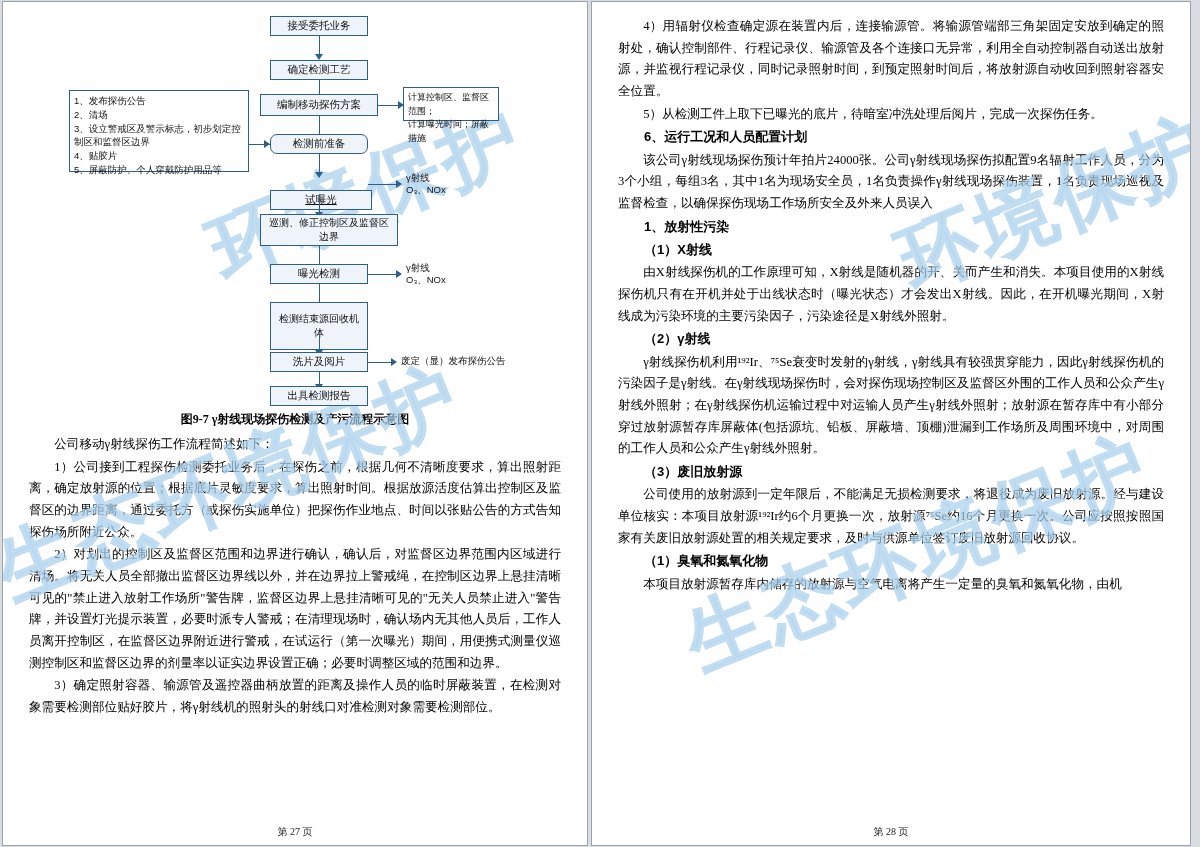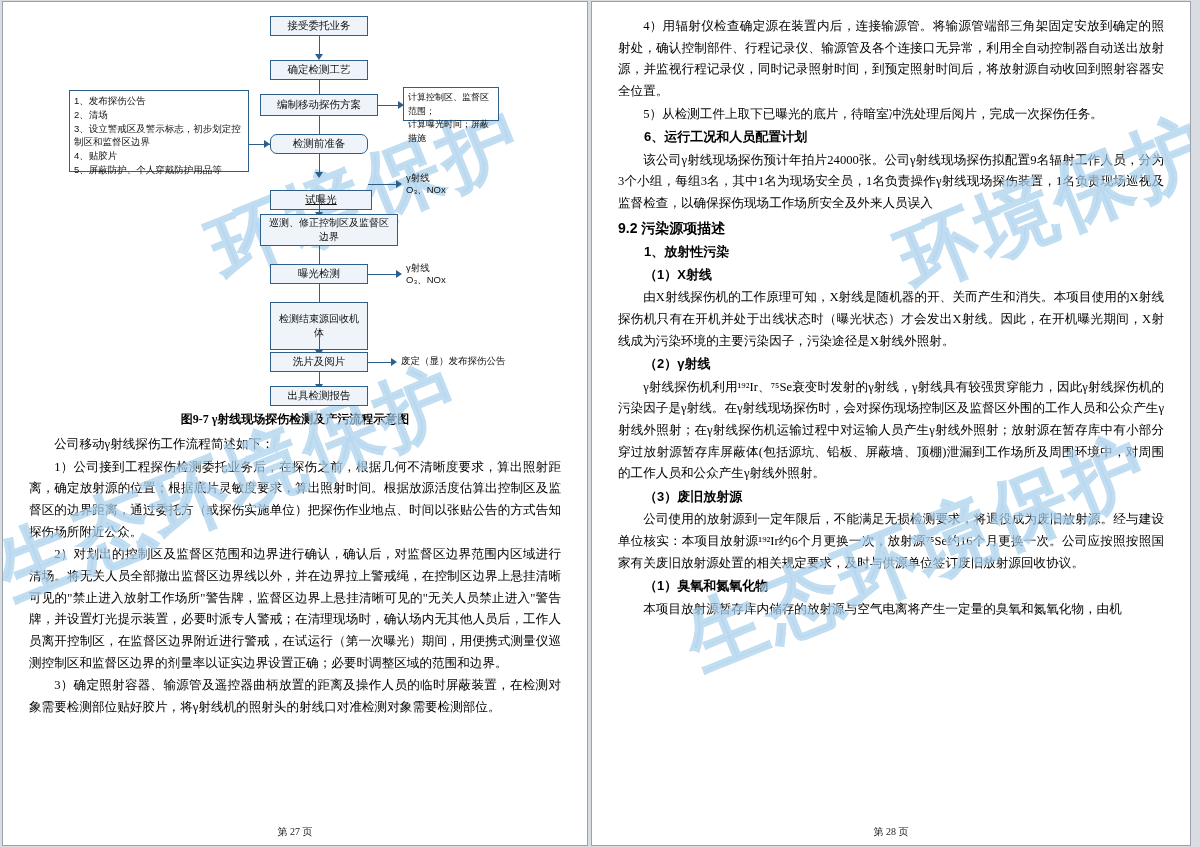--- a/index.html
+++ b/index.html
@@ -215,21 +215,20 @@
     <div class="wm wm-r1">环境保护</div>
     <div class="wm wm-r2">生态环境保护</div>
 
     <div class="body rightbody">
       <p class="indent">4）用辐射仪检查确定源在装置内后，连接输源管。将输源管端部三角架固定安放到确定的照射处，确认控制部件、行程记录仪、输源管及各个连接口无异常，利用全自动控制器自动送出放射源，并监视行程记录仪，同时记录照射时间，到预定照射时间后，将放射源自动收回到照射容器安全位置。</p>
       <p class="indent">5）从检测工件上取下已曝光的底片，待暗室冲洗处理后阅片，完成一次探伤任务。</p>
 
       <p class="h3">6、运行工况和人员配置计划</p>
       <p class="indent">该公司γ射线现场探伤预计年拍片24000张。公司γ射线现场探伤拟配置9名辐射工作人员，分为3个小组，每组3名，其中1名为现场安全员，1名负责操作γ射线现场探伤装置，1名负责现场巡视及监督检查，以确保探伤现场工作场所安全及外来人员误入</p>
 
-      <p class="h2">9.2 污染源项描述</p>
 
       <p class="h3">1、放射性污染</p>
       <p class="h3">（1）X射线</p>
       <p class="indent">由X射线探伤机的工作原理可知，X射线是随机器的开、关而产生和消失。本项目使用的X射线探伤机只有在开机并处于出线状态时（曝光状态）才会发出X射线。因此，在开机曝光期间，X射线成为污染环境的主要污染因子，污染途径是X射线外照射。</p>
 
       <p class="h3">（2）γ射线</p>
       <p class="indent">γ射线探伤机利用¹⁹²Ir、⁷⁵Se衰变时发射的γ射线，γ射线具有较强贯穿能力，因此γ射线探伤机的污染因子是γ射线。在γ射线现场探伤时，会对探伤现场控制区及监督区外围的工作人员和公众产生γ射线外照射；在γ射线探伤机运输过程中对运输人员产生γ射线外照射；放射源在暂存库中有小部分穿过放射源暂存库屏蔽体(包括源坑、铅板、屏蔽墙、顶棚)泄漏到工作场所及周围环境中，对周围的工作人员和公众产生γ射线外照射。</p>
 
       <p class="h3">（3）废旧放射源</p>
       <p class="indent">公司使用的放射源到一定年限后，不能满足无损检测要求，将退役成为废旧放射源。经与建设单位核实：本项目放射源¹⁹²Ir约6个月更换一次，放射源⁷⁵Se约16个月更换一次。公司应按照按照国家有关废旧放射源处置的相关规定要求，及时与供源单位签订废旧放射源回收协议。</p>

